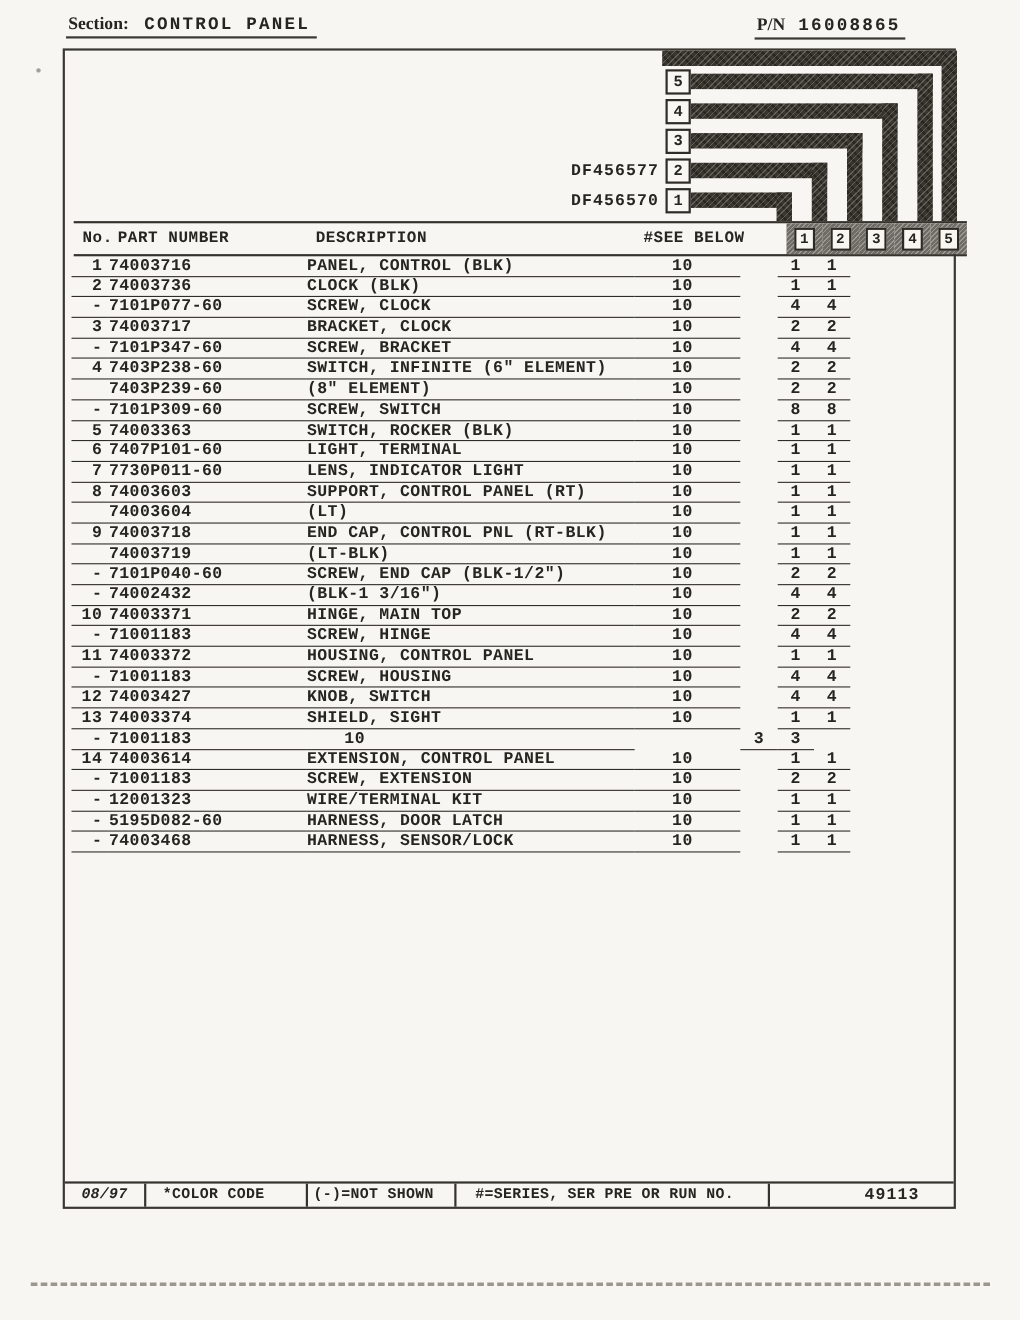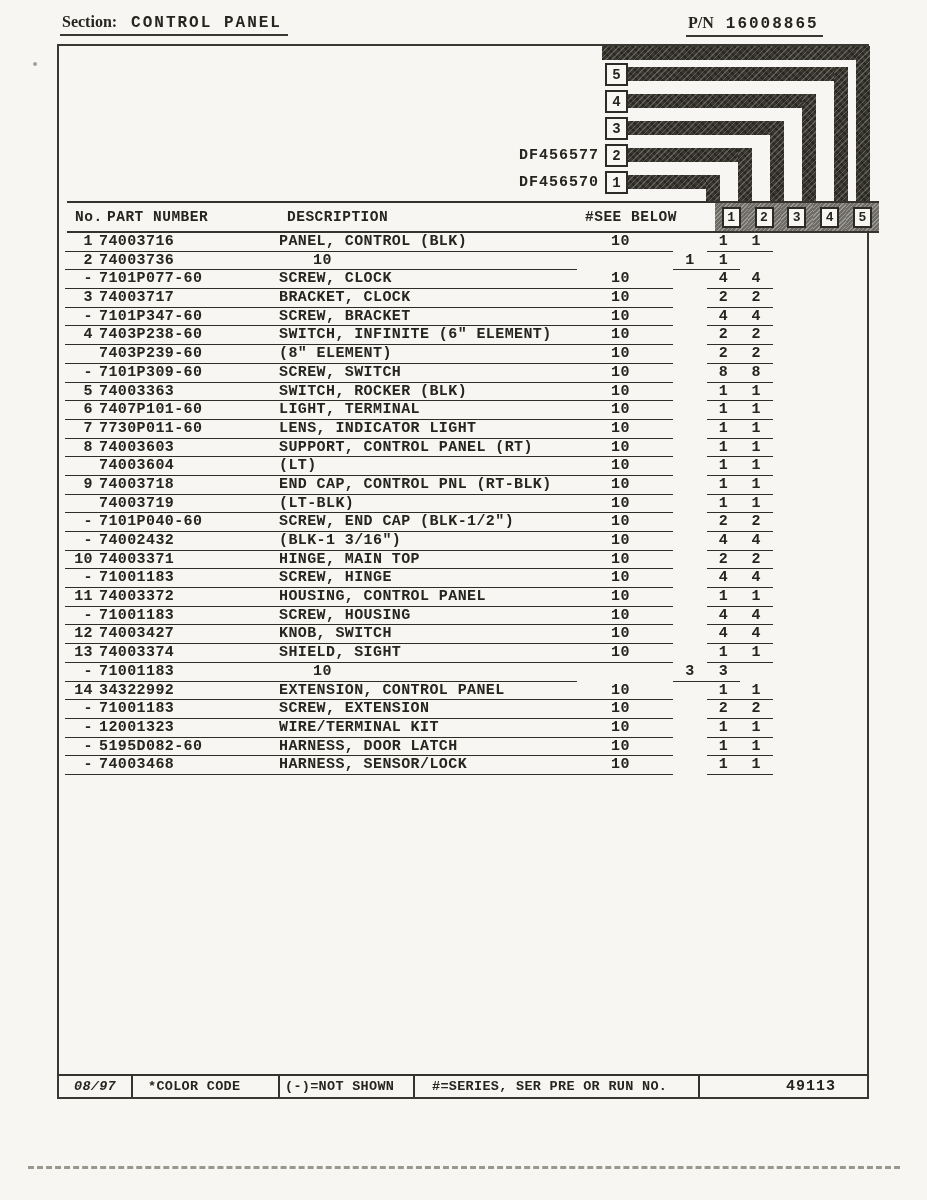--- a/index.html
+++ b/index.html
@@ -175,20 +175,21 @@
     <div class="c q q1">1</div>
     <div class="c q q2">1</div>
     <div class="c q q3"></div>
     <div class="c q q4"></div>
     <div class="c q q5"></div>
   </div>
 
   <div class="trow">
     <div class="c no">2</div>
     <div class="c part">74003736</div>
+    <div class="c desc">CLOCK (BLK)</div>
     <div class="c see">10</div>
     <div class="gap"></div>
     <div class="c q q1">1</div>
     <div class="c q q2">1</div>
     <div class="c q q3"></div>
     <div class="c q q4"></div>
     <div class="c q q5"></div>
   </div>
 
   <div class="trow">
@@ -471,21 +472,21 @@
     <div class="gap"></div>
     <div class="c q q1">3</div>
     <div class="c q q2">3</div>
     <div class="c q q3"></div>
     <div class="c q q4"></div>
     <div class="c q q5"></div>
   </div>
 
   <div class="trow">
     <div class="c no">14</div>
-    <div class="c part">34322992</div>
+    <div class="c part">74003614</div>
     <div class="c desc">EXTENSION, CONTROL PANEL</div>
     <div class="c see">10</div>
     <div class="gap"></div>
     <div class="c q q1">1</div>
     <div class="c q q2">1</div>
     <div class="c q q3"></div>
     <div class="c q q4"></div>
     <div class="c q q5"></div>
   </div>
 

